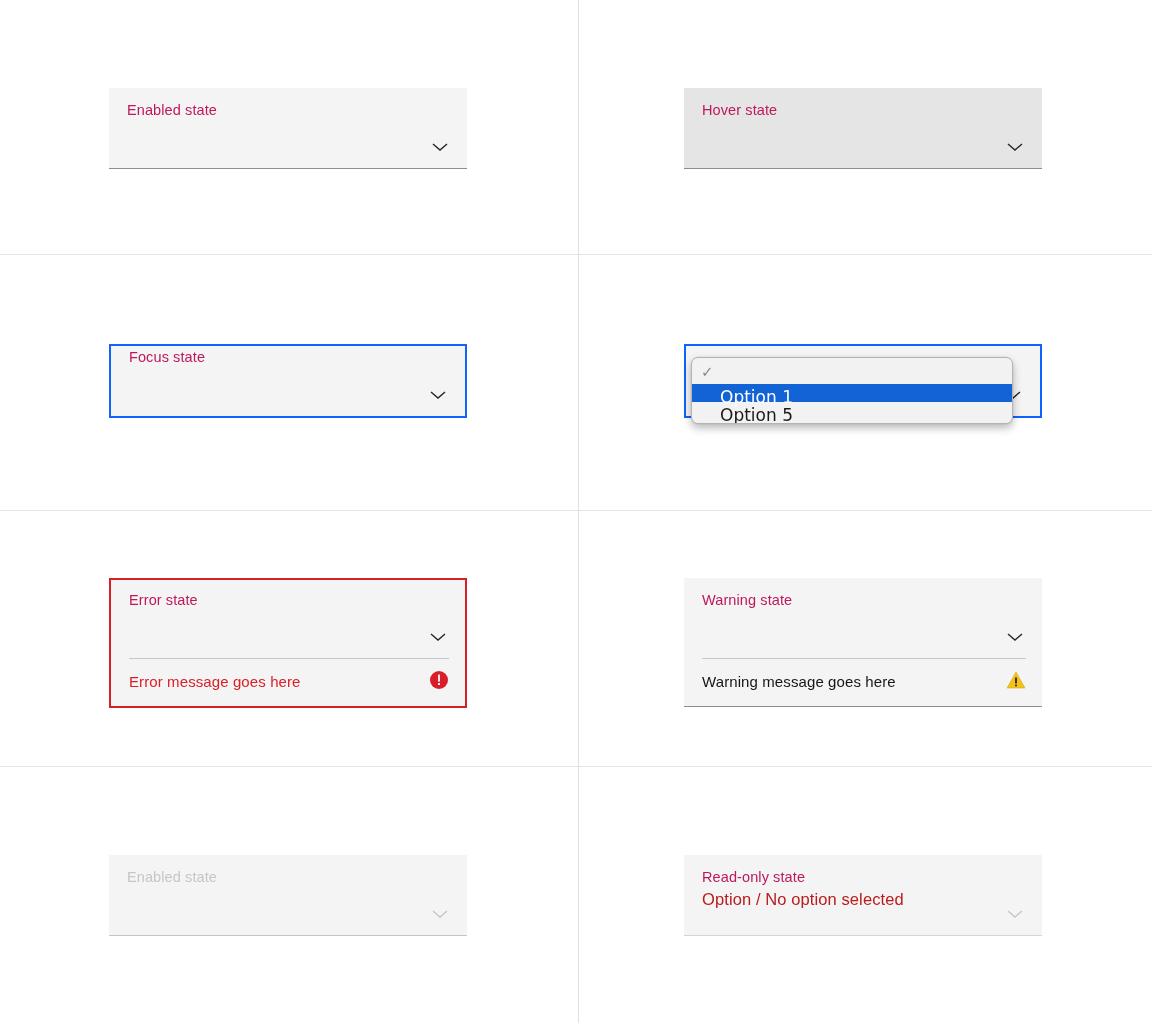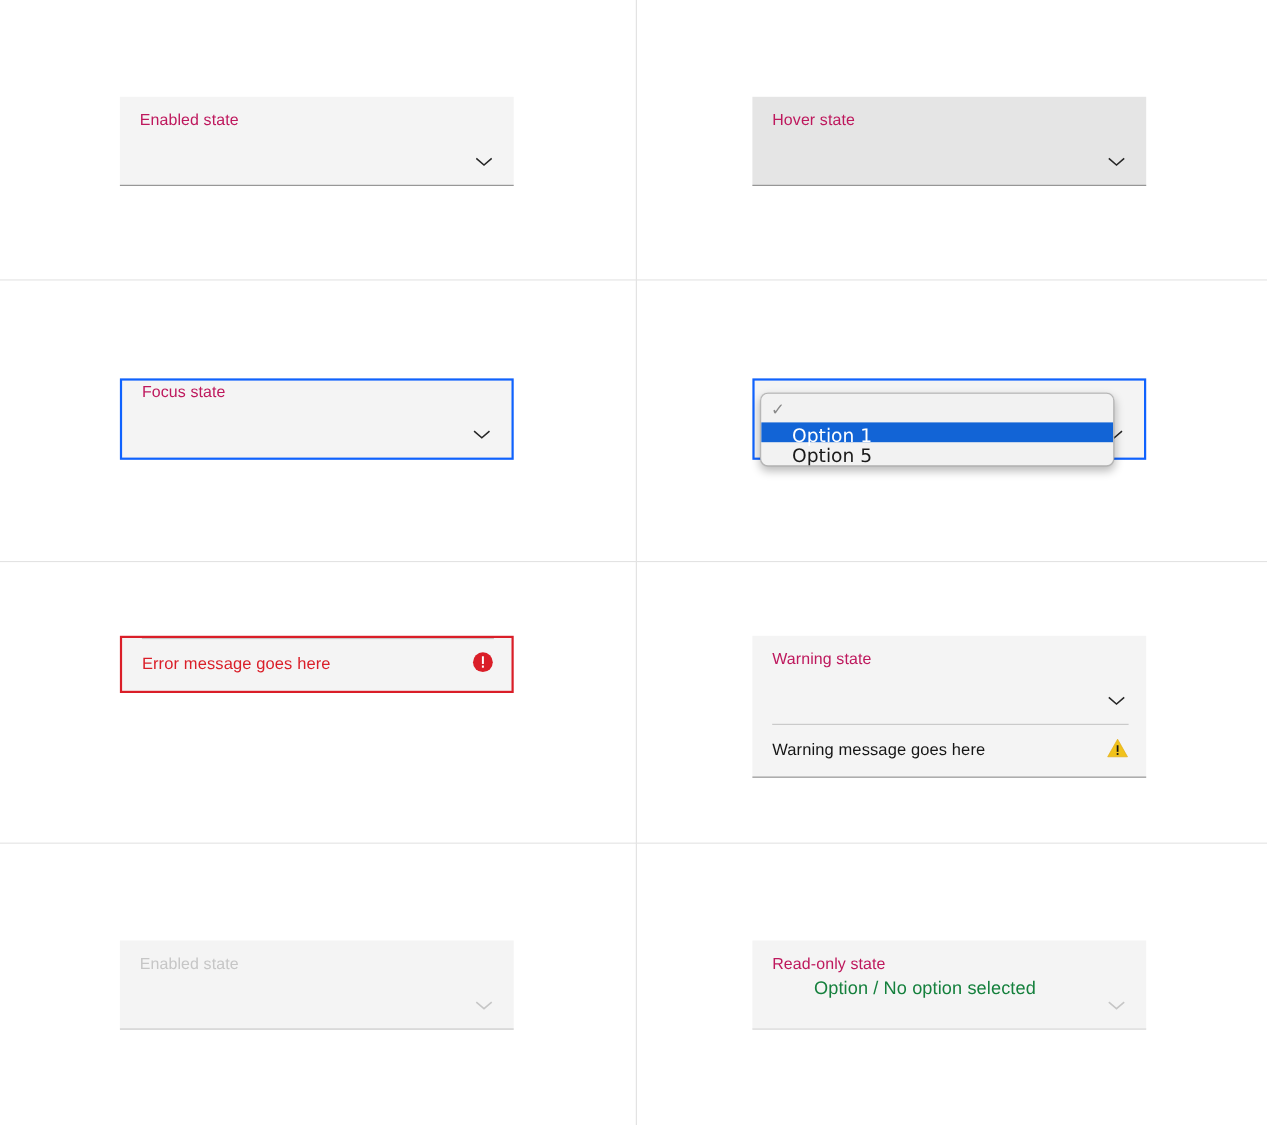--- a/index.html
+++ b/index.html
@@ -51,24 +51,23 @@
   }
   .label {
     font-size: 14.5px;
     line-height: 18px;
     color: #be185d;
     letter-spacing: .1px;
   }
   .value {
     font-size: 16.5px;
     line-height: 22px;
-    color: #15803d;
+    color: #b91c1c;
     letter-spacing: .1px;
     margin-top: 2px;
-    margin-left: 38px;
   }
 
   
   .chevron {
     position: absolute;
     right: 16px;
     bottom: 14px;
     width: 22px;
     height: 14px;
     display: block;
@@ -242,20 +241,28 @@
   <div class="popup-item selected">
     <span>Option 1</span>
   </div>
   <div class="popup-item">
     <span>Option 5</span>
   </div>
 </div>
 
 <div class="cell state-error" style="left:109px; top:578px;">
   <div class="field">
+    <div class="field-row">
+      <div class="label">Error state</div>
+      <span class="chevron">
+        <svg width="22" height="14" viewBox="0 0 22 14">
+          <path d="M4 4 L11 10 L18 4" fill="none" stroke="#262626" stroke-width="1.4"></path>
+        </svg>
+      </span>
+    </div>
     <div class="msg-divider"></div>
     <div class="msg-row msg-error">
       <span>Error message goes here</span>
       <span class="msg-icon">
         <svg width="20" height="20" viewBox="0 0 20 20">
           <circle cx="10" cy="10" r="9" fill="#da1e28"></circle>
           <rect x="9.1" y="4.6" width="1.8" height="7" fill="#ffffff"></rect>
           <rect x="9.1" y="13" width="1.8" height="2" fill="#ffffff"></rect>
         </svg>
       </span>

